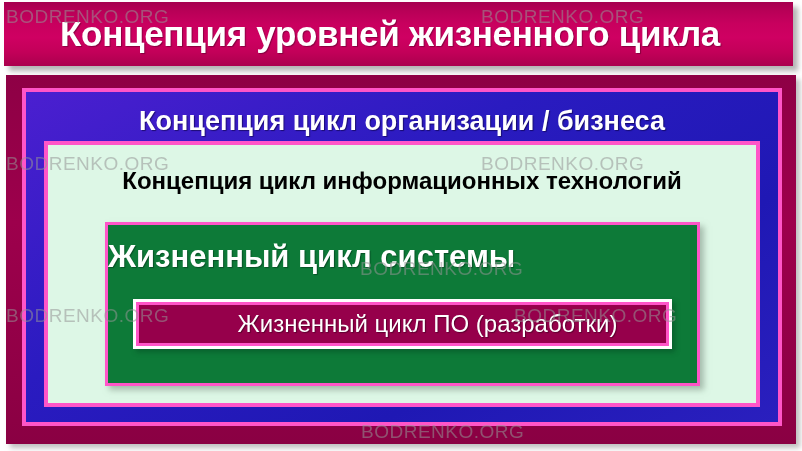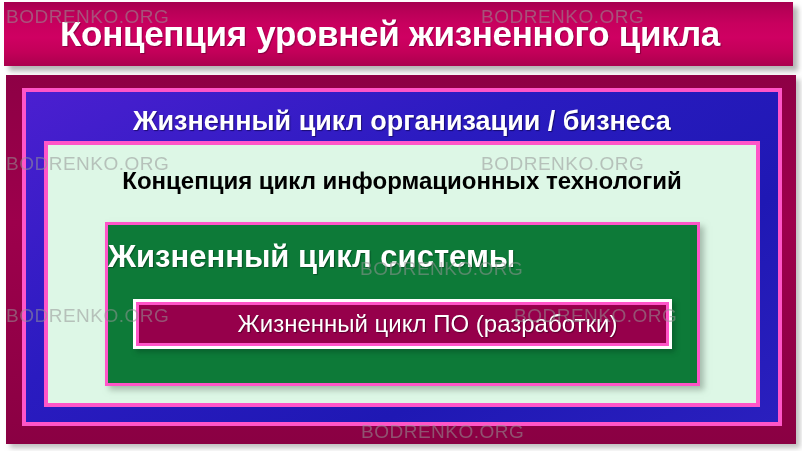--- a/index.html
+++ b/index.html
@@ -200,21 +200,21 @@
 
 <div id="slide">
 
   <div id="title-bar">
     <div id="title-text">Концепция уровней жизненного цикла</div>
   </div>
 
   <div id="level-org-outer" class="frame"></div>
 
   <div id="level-org" class="frame">
-    <div id="level-org-label">Жизненный цикл организации  /  бизнеса</div>
+    <div id="level-org-label">Концепция цикл организации  /  бизнеса</div>
   </div>
 
   <div id="level-it" class="frame">
     <div id="level-it-label">Концепция цикл информационных технологий</div>
   </div>
 
   <div id="level-system" class="frame">
     <div id="level-system-label">Жизненный цикл системы</div>
   </div>
 

